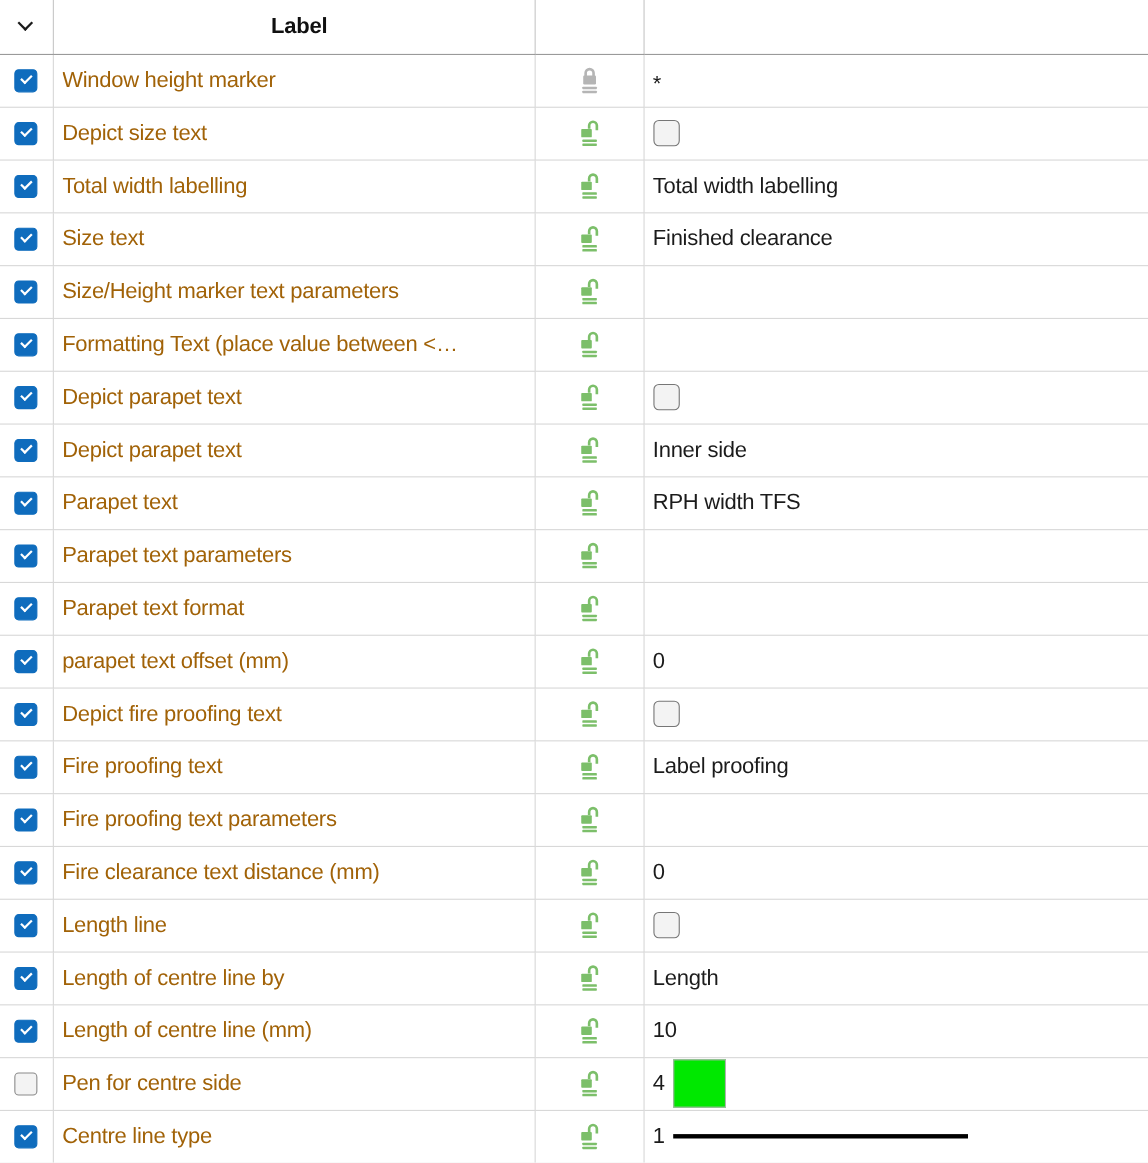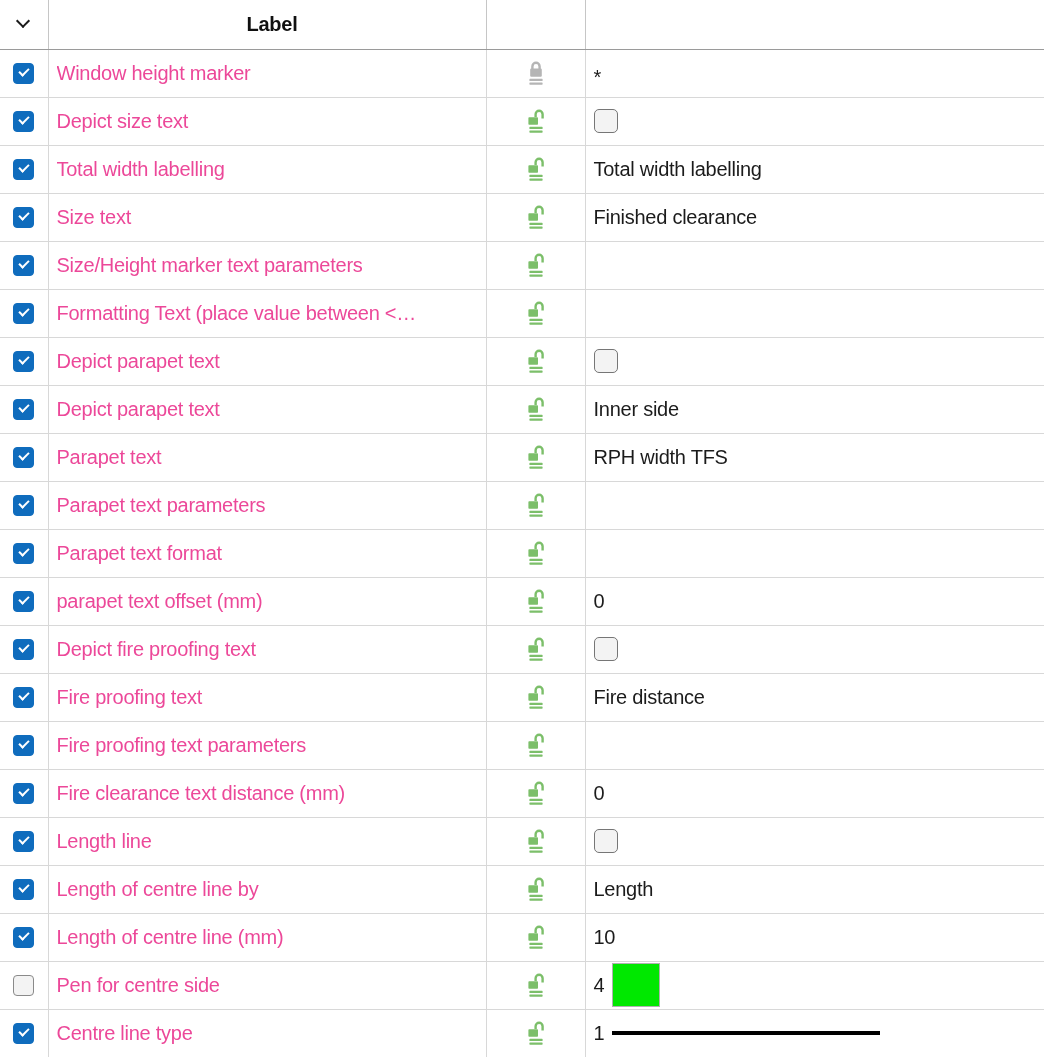--- a/index.html
+++ b/index.html
@@ -116,21 +116,21 @@
     border: 1px solid #8a8a8a;
   }
 
   
   td.label-cell {
     padding-left: 8px;
     padding-right: 4px;
   }
   .label-text {
     font-size: 20px;
-    color: #ec4899;
+    color: #a16207;
     white-space: nowrap;
     overflow: hidden;
     text-overflow: ellipsis;
     display: block;
     letter-spacing: -0.25px;
   }
 
   
   td.lock-cell { text-align: center; }
   .lock-icon {
@@ -443,21 +443,21 @@
             <span class="label-text">Fire proofing text</span>
           </td>
           <td class="lock-cell"><span class="lock-icon"><svg width="26" height="28" viewBox="0 0 26 28" xmlns="http://www.w3.org/2000/svg">
                 <path d="M11.4 10.0 V7.2 a4.7 4.7 0 0 1 9.4 0 V11.4 h-2.4 V7.2 a2.3 2.3 0 0 0 -4.6 0 V10.0 Z" fill="#7cbf6a"></path>
                 <rect x="5.4" y="10.2" width="9.6" height="7.6" rx="0.8" fill="#7cbf6a"></rect>
                 <rect x="6.4" y="19.8" width="13.2" height="2.3" rx="0.6" fill="#7cbf6a"></rect>
                 <rect x="6.4" y="23.4" width="13.2" height="2.3" rx="0.6" fill="#7cbf6a"></rect>
               </svg></span></td>
           <td class="value-cell">
             <div class="value-wrap">
-              <span class="value-text">Fire distance</span>
+              <span class="value-text">Label proofing</span>
             </div>
           </td>
         </tr>
         <tr>
           <td class="check-cell"><span class="cbx on"></span></td>
           <td class="label-cell">
             <span class="label-text">Fire proofing text parameters</span>
           </td>
           <td class="lock-cell"><span class="lock-icon"><svg width="26" height="28" viewBox="0 0 26 28" xmlns="http://www.w3.org/2000/svg">
                 <path d="M11.4 10.0 V7.2 a4.7 4.7 0 0 1 9.4 0 V11.4 h-2.4 V7.2 a2.3 2.3 0 0 0 -4.6 0 V10.0 Z" fill="#7cbf6a"></path>

